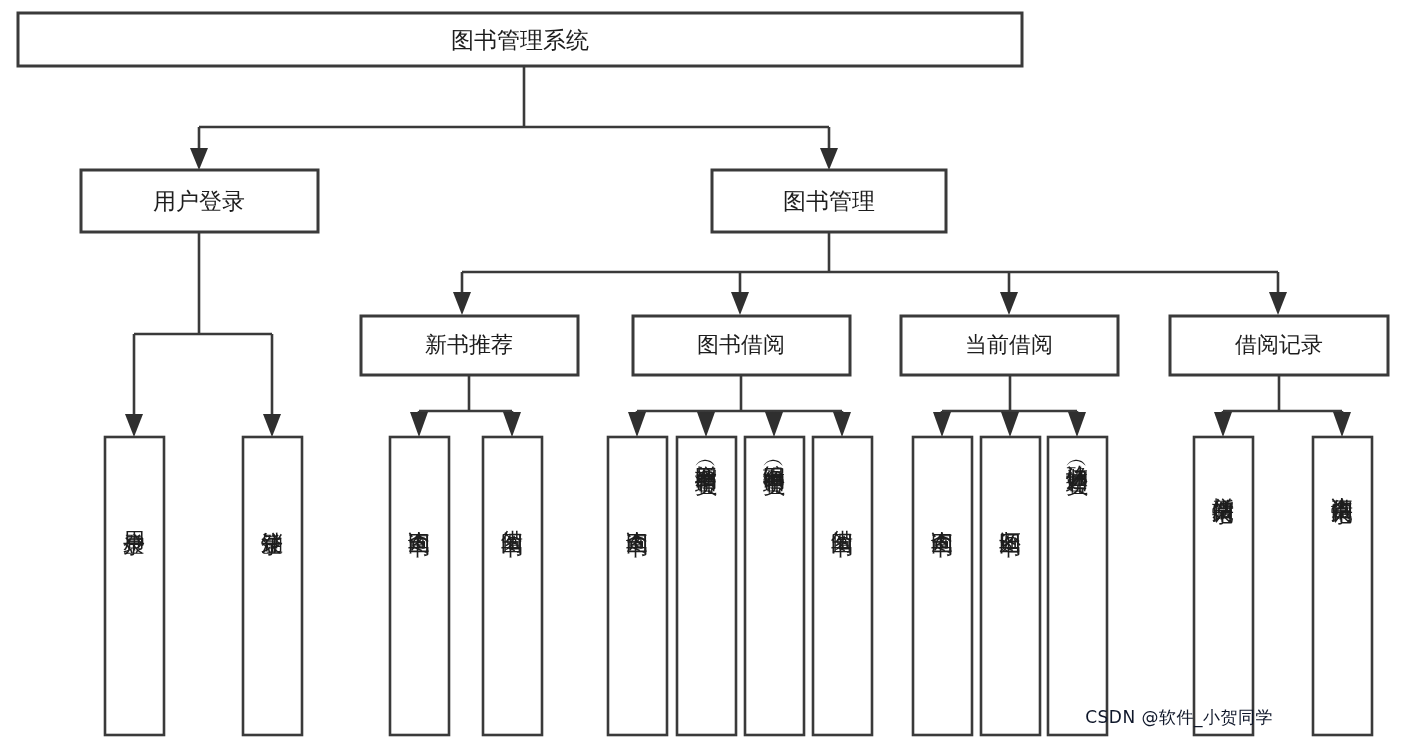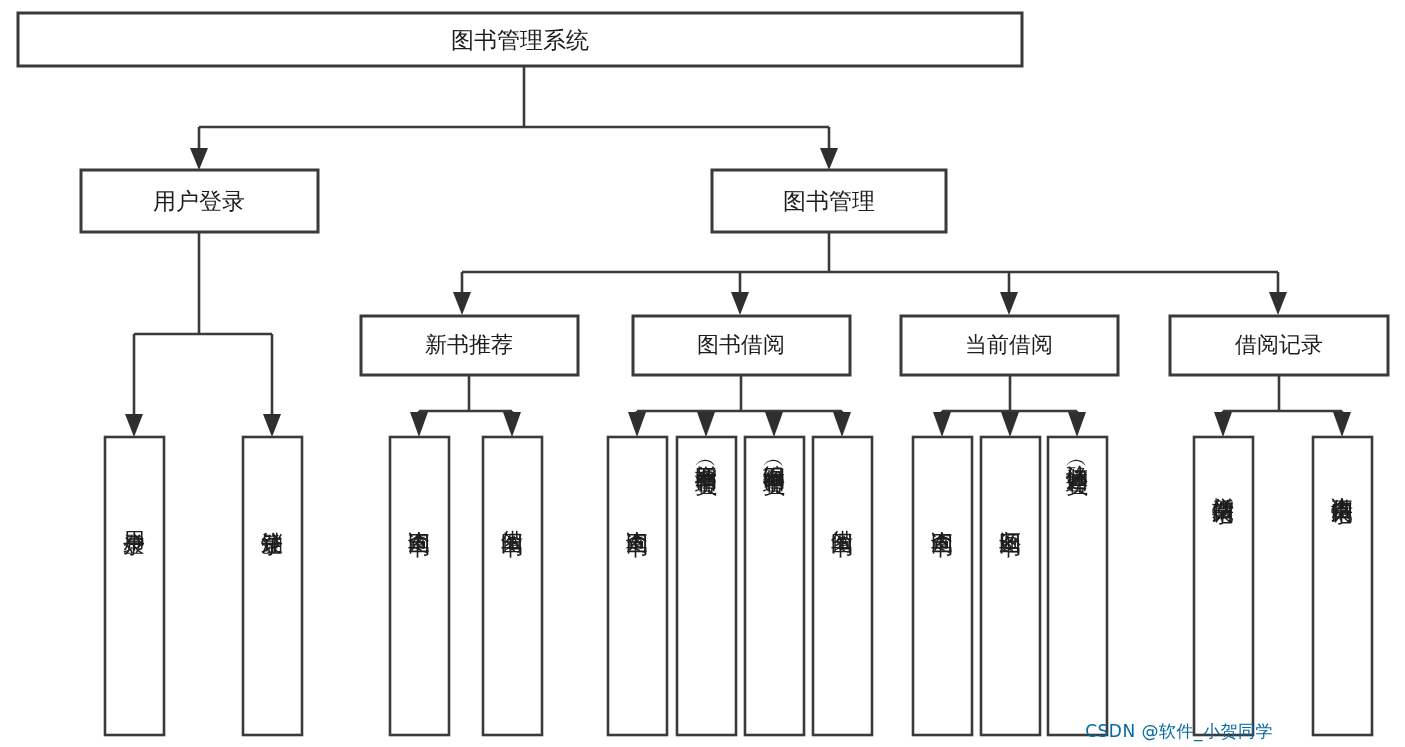--- a/index.html
+++ b/index.html
@@ -76,24 +76,24 @@
     font-size: 22px;
     line-height: 1.14;
     letter-spacing: 1.5px;
     color: #1d1d1d;
     white-space: nowrap;
     text-align: left;
   }
   .watermark {
     position: absolute;
     right: 10px;
-    bottom: 4px;
+    bottom: 18px;
     font-family: "DejaVu Sans", "Liberation Sans", sans-serif;
     font-size: 17px;
-    color: #0369a1;
+    color: #0f172a;
     letter-spacing: 0.5px;
     white-space: nowrap;
   }
 </style>
 </head>
 <body>
 
 <div id="diagram-root">
 
   <svg class="flow" viewBox="0 0 1405 747" xmlns="http://www.w3.org/2000/svg">

